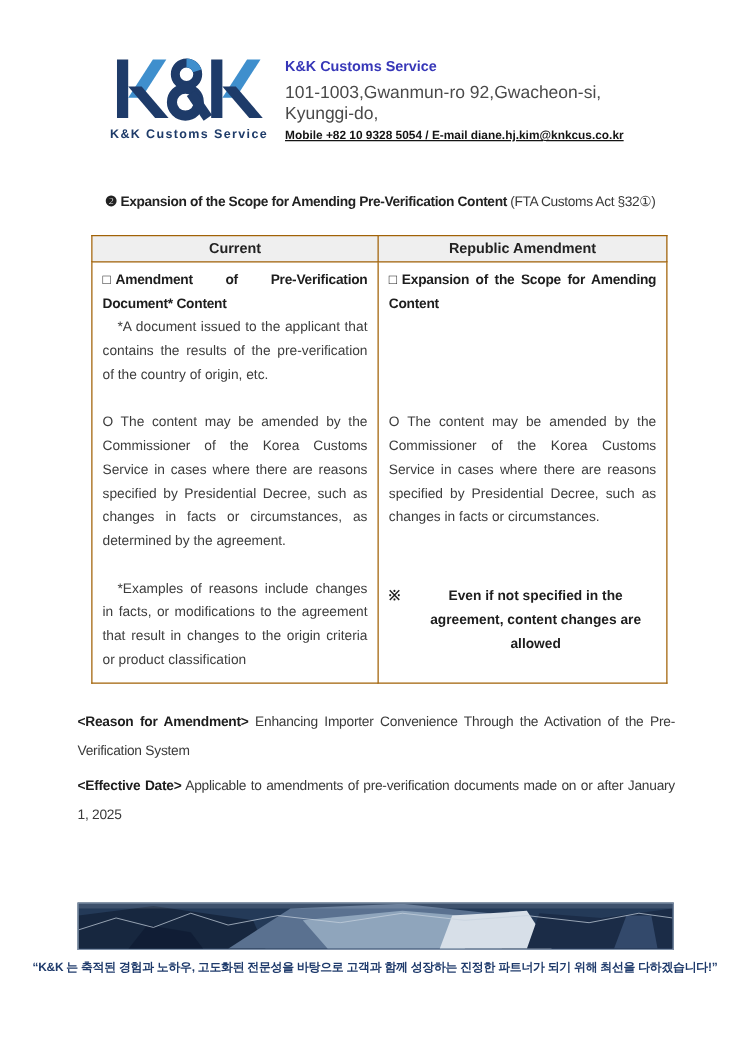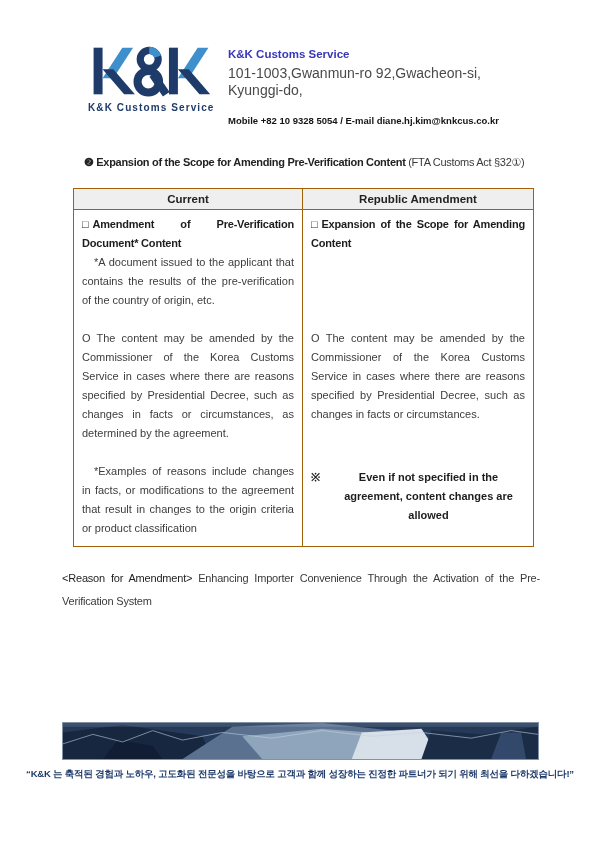--- a/index.html
+++ b/index.html
@@ -12,22 +12,22 @@
   .logo-block{position:absolute;left:88px;top:44px;width:126px;text-align:center;}
   .logo-svg{display:block;margin:0 auto;}
   .logo-caption{
     margin-top:4px;font-size:10px;font-weight:bold;color:#1e3b69;
     letter-spacing:1.1px;white-space:nowrap;
   }
   .company-info{position:absolute;left:228px;top:46px;width:300px;line-height:17px;}
   .company-name{font-size:11.5px;font-weight:bold;color:#3737b8;margin-bottom:2px;}
   .company-line{font-size:14px;color:#4a4a4a;}
   .company-contact{
-    font-size:9.5px;color:#141414;font-weight:bold;
-    margin-top:13px;
+    font-size:9.5px;color:#141414;font-weight:bold;text-decoration:underline;
+    margin-top:1px;
   }
   
   .doc-heading{
     position:absolute;left:62px;top:140px;width:478px;
     font-size:11px;line-height:23px;color:#3a3a3a;text-align:justify;
     text-indent:22px;letter-spacing:-0.3px;
   }
   .doc-heading .h-bold{font-weight:bold;color:#222;}
   
   .cmp-table{
@@ -50,21 +50,21 @@
   .para-gap{margin-top:19px !important;}
   .proposed-body{margin-top:76px !important;}
   .ref-block{display:flex;margin-top:44px !important;font-weight:bold;color:#1d1d1d;}
   .ref-mark{width:21px;flex:0 0 21px;}
   .ref-text{flex:1;text-align:center;}
   
   .foot-para{
     position:absolute;left:62px;width:478px;font-size:11px;line-height:23px;
     text-align:justify;letter-spacing:-0.2px;color:#3a3a3a;
   }
-  .foot-para .f-bold{font-weight:normal;color:#1d1d1d;}
+  .foot-para .f-bold{font-weight:bold;color:#1d1d1d;}
   .fp-reason{top:556px;}
   .fp-effective{top:607px;}
   
   .banner{
     position:absolute;left:62px;top:722px;width:477px;height:38px;
     border:1px solid #8091a8;box-sizing:border-box;overflow:hidden;background:#243a58;
   }
   .banner svg{display:block;width:100%;height:100%;}
   .slogan{
     position:absolute;left:0;top:768px;width:600px;text-align:center;
@@ -127,20 +127,21 @@
           <span class="ref-mark">※</span>
           <span class="ref-text">Even if not specified in the agreement, content changes are allowed</span>
         </div>
       </td>
     </tr>
   </tbody>
     </table>
 
   <p class="foot-para fp-reason"><span class="f-bold">&lt;Reason for Amendment&gt;</span><span> Enhancing Importer Convenience Through the Activation of the Pre-Verification System</span></p>
 
+  <p class="foot-para fp-effective"><span class="f-bold">&lt;Effective Date&gt;</span><span> Applicable to amendments of pre-verification documents made on or after January 1, 2025</span></p>
 
   <div class="banner">
     <svg viewBox="0 0 477 38" preserveAspectRatio="none">
       <rect x="0" y="0" width="477" height="38" fill="#243a58"></rect>
       <polygon points="0,38 0,10 60,2 140,14 150,38" fill="#17273f"></polygon>
       <polygon points="120,38 170,4 260,0 330,8 340,38" fill="#5a7190"></polygon>
       <polygon points="180,14 260,6 330,12 310,38 200,38" fill="#8fa5bc"></polygon>
       <polygon points="290,38 300,10 360,6 380,38" fill="#d7dfe8"></polygon>
       <polygon points="360,38 370,8 420,12 477,4 477,38" fill="#1b2c47"></polygon>
       <polygon points="430,38 440,10 460,10 465,38" fill="#33496b"></polygon>

